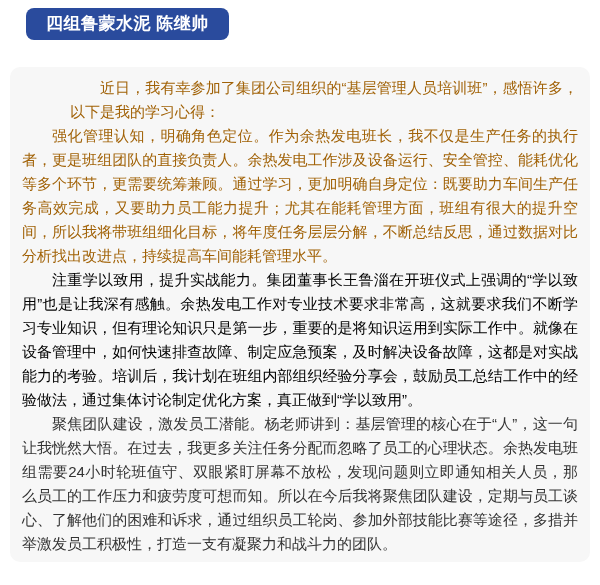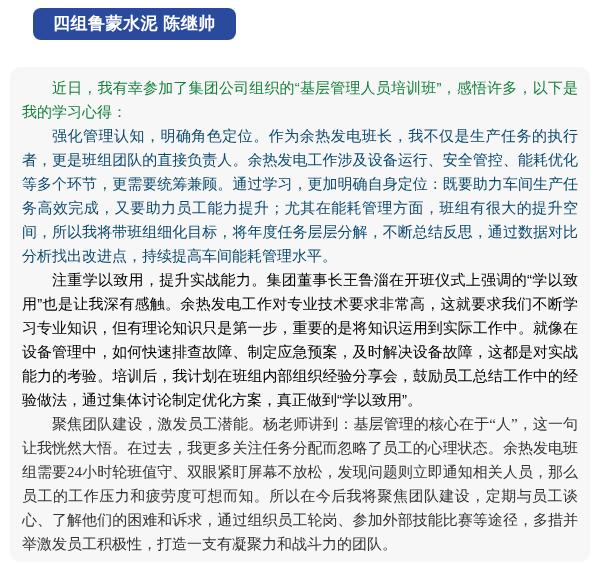--- a/index.html
+++ b/index.html
@@ -9,21 +9,21 @@
   }
   body {
     width: 600px;
     height: 585px;
     overflow: hidden;
     font-family: "Liberation Sans", "DejaVu Sans", sans-serif;
     position: relative;
   }
   .badge {
     position: absolute;
-    left: 33px;
+    left: 26px;
     top: 8px;
     height: 32px;
     box-sizing: border-box;
     padding: 0 20px;
     border-radius: 8px;
     background: #2a4b9d; 
     color: #ffffff;
     font-size: 17px;
     font-weight: bold;
     line-height: 32px;
@@ -55,17 +55,17 @@
     text-indent: 2em;
     word-break: break-all;
   }
 </style>
 </head>
 <body>
 
 <button class="badge" style="background: rgb(42, 75, 157); color: rgb(255, 255, 255);">四组鲁蒙水泥 陈继帅</button>
 
 <div class="content-panel" style="background: rgb(247, 247, 247);">
-  <p style="color: #15803d;">近日，我有幸参加了集团公司组织的“基层管理人员培训班”，感悟许多，以下是我的学习心得：</p>
-  <p style="color: #0c4a6e; font-family: Liberation Serif, serif;">强化管理认知，明确角色定位。作为余热发电班长，我不仅是生产任务的执行者，更是班组团队的直接负责人。余热发电工作涉及设备运行、安全管控、能耗优化等多个环节，更需要统筹兼顾。通过学习，更加明确自身定位：既要助力车间生产任务高效完成，又要助力员工能力提升；尤其在能耗管理方面，班组有很大的提升空间，所以我将带班组细化目标，将年度任务层层分解，不断总结反思，通过数据对比分析找出改进点，持续提高车间能耗管理水平。</p>
+  <p style="color: #a16207; margin-left: 48px;">近日，我有幸参加了集团公司组织的“基层管理人员培训班”，感悟许多，以下是我的学习心得：</p>
+  <p style="color: #a16207; font-family: Liberation Serif, serif;">强化管理认知，明确角色定位。作为余热发电班长，我不仅是生产任务的执行者，更是班组团队的直接负责人。余热发电工作涉及设备运行、安全管控、能耗优化等多个环节，更需要统筹兼顾。通过学习，更加明确自身定位：既要助力车间生产任务高效完成，又要助力员工能力提升；尤其在能耗管理方面，班组有很大的提升空间，所以我将带班组细化目标，将年度任务层层分解，不断总结反思，通过数据对比分析找出改进点，持续提高车间能耗管理水平。</p>
   <p style="color: #000000;">注重学以致用，提升实战能力。集团董事长王鲁淄在开班仪式上强调的“学以致用”也是让我深有感触。余热发电工作对专业技术要求非常高，这就要求我们不断学习专业知识，但有理论知识只是第一步，重要的是将知识运用到实际工作中。就像在设备管理中，如何快速排查故障、制定应急预案，及时解决设备故障，这都是对实战能力的考验。培训后，我计划在班组内部组织经验分享会，鼓励员工总结工作中的经验做法，通过集体讨论制定优化方案，真正做到“学以致用”。</p>
-  <p style="color: rgb(51, 51, 51); font-family: Liberation Serif, serif;">聚焦团队建设，激发员工潜能。杨老师讲到：基层管理的核心在于“人”，这一句让我恍然大悟。在过去，我更多关注任务分配而忽略了员工的心理状态。余热发电班组需要24小时轮班值守、双眼紧盯屏幕不放松，发现问题则立即通知相关人员，那么员工的工作压力和疲劳度可想而知。所以在今后我将聚焦团队建设，定期与员工谈心、了解他们的困难和诉求，通过组织员工轮岗、参加外部技能比赛等途径，多措并举激发员工积极性，打造一支有凝聚力和战斗力的团队。</p>
+  <p style="color: rgb(51, 51, 51);">聚焦团队建设，激发员工潜能。杨老师讲到：基层管理的核心在于“人”，这一句让我恍然大悟。在过去，我更多关注任务分配而忽略了员工的心理状态。余热发电班组需要24小时轮班值守、双眼紧盯屏幕不放松，发现问题则立即通知相关人员，那么员工的工作压力和疲劳度可想而知。所以在今后我将聚焦团队建设，定期与员工谈心、了解他们的困难和诉求，通过组织员工轮岗、参加外部技能比赛等途径，多措并举激发员工积极性，打造一支有凝聚力和战斗力的团队。</p>
 </div>
 
 </body></html>

